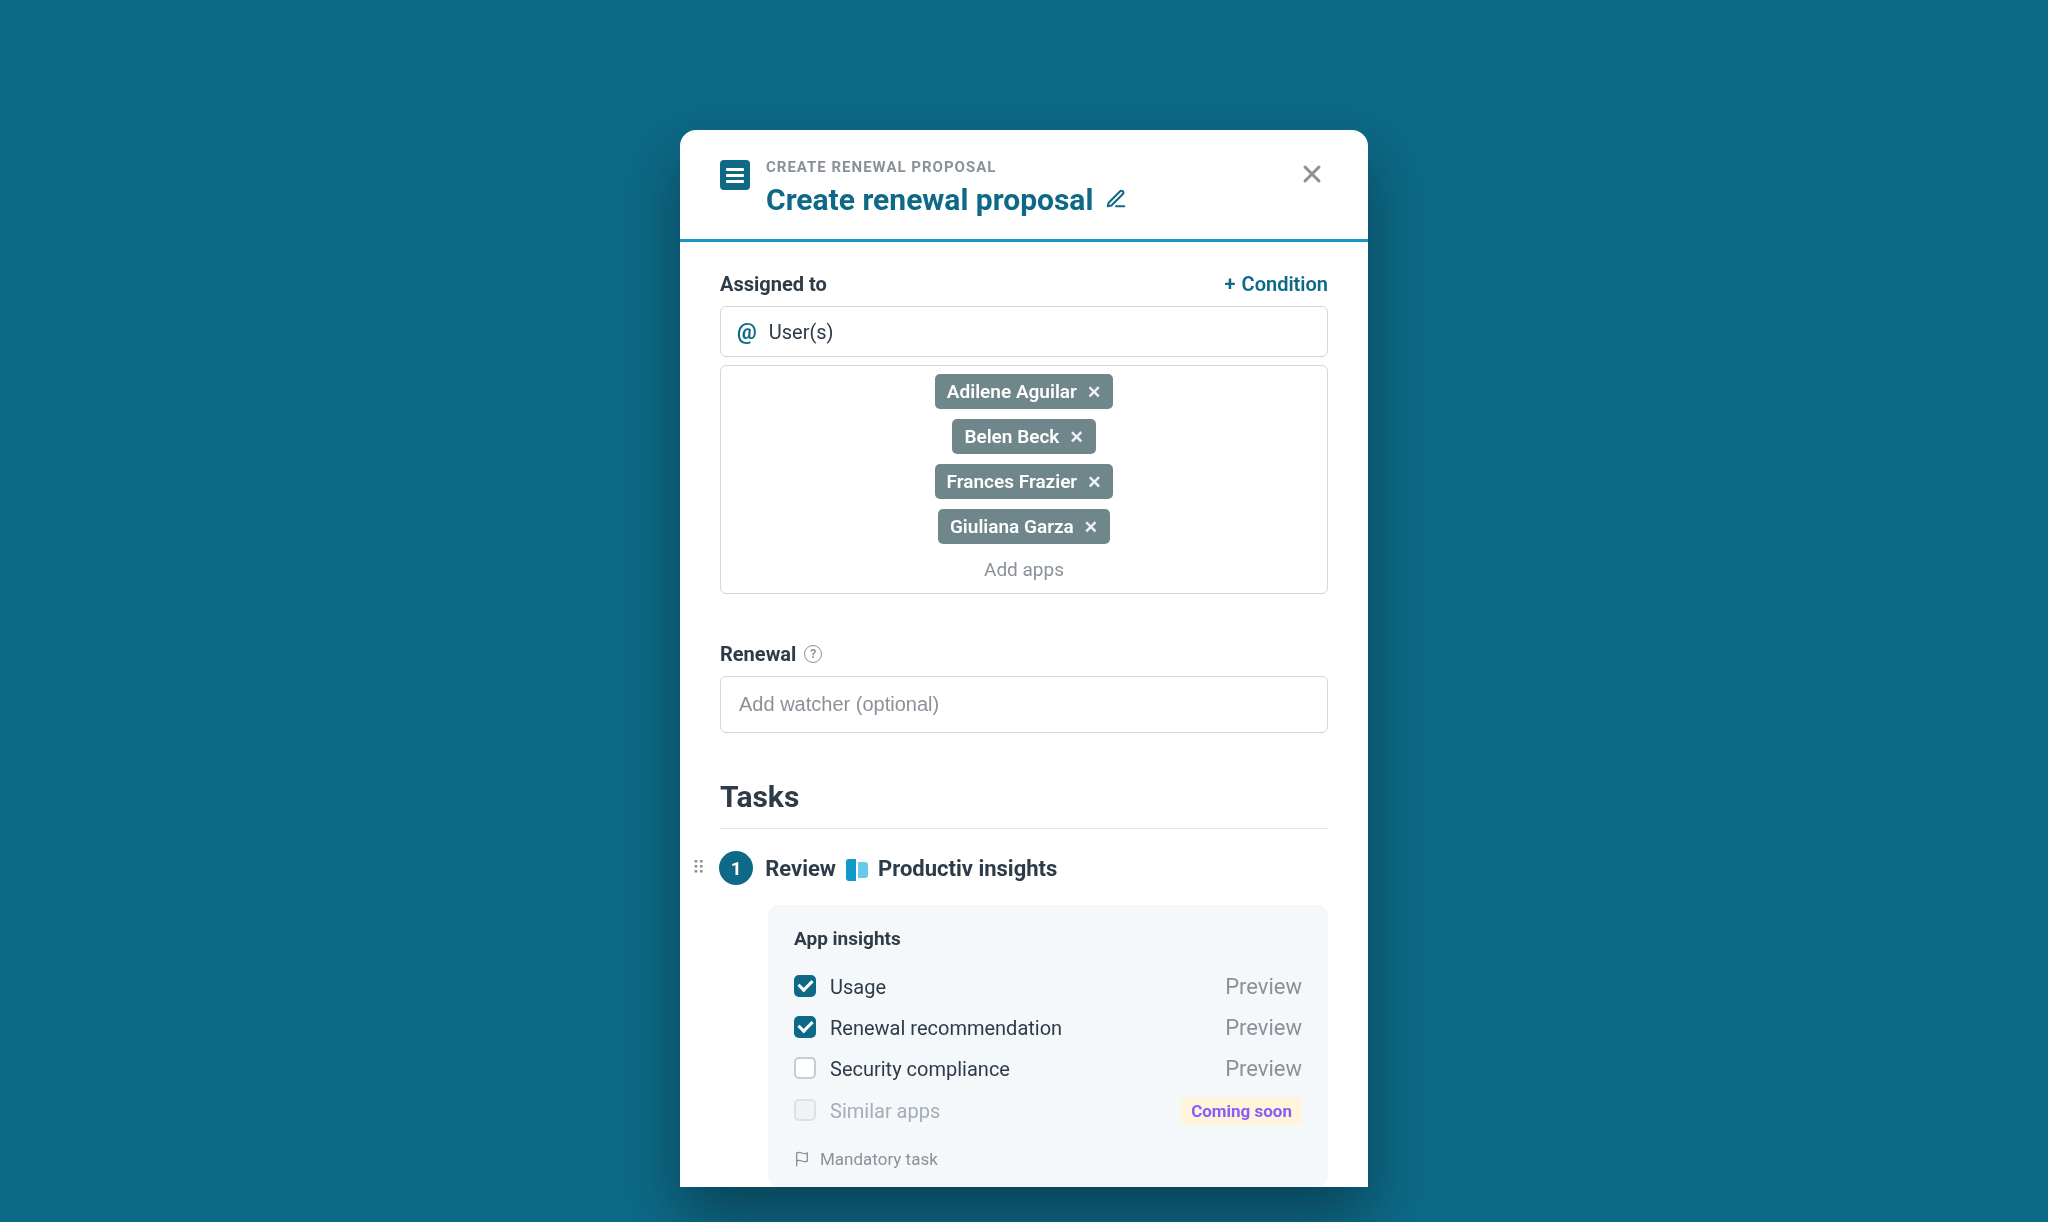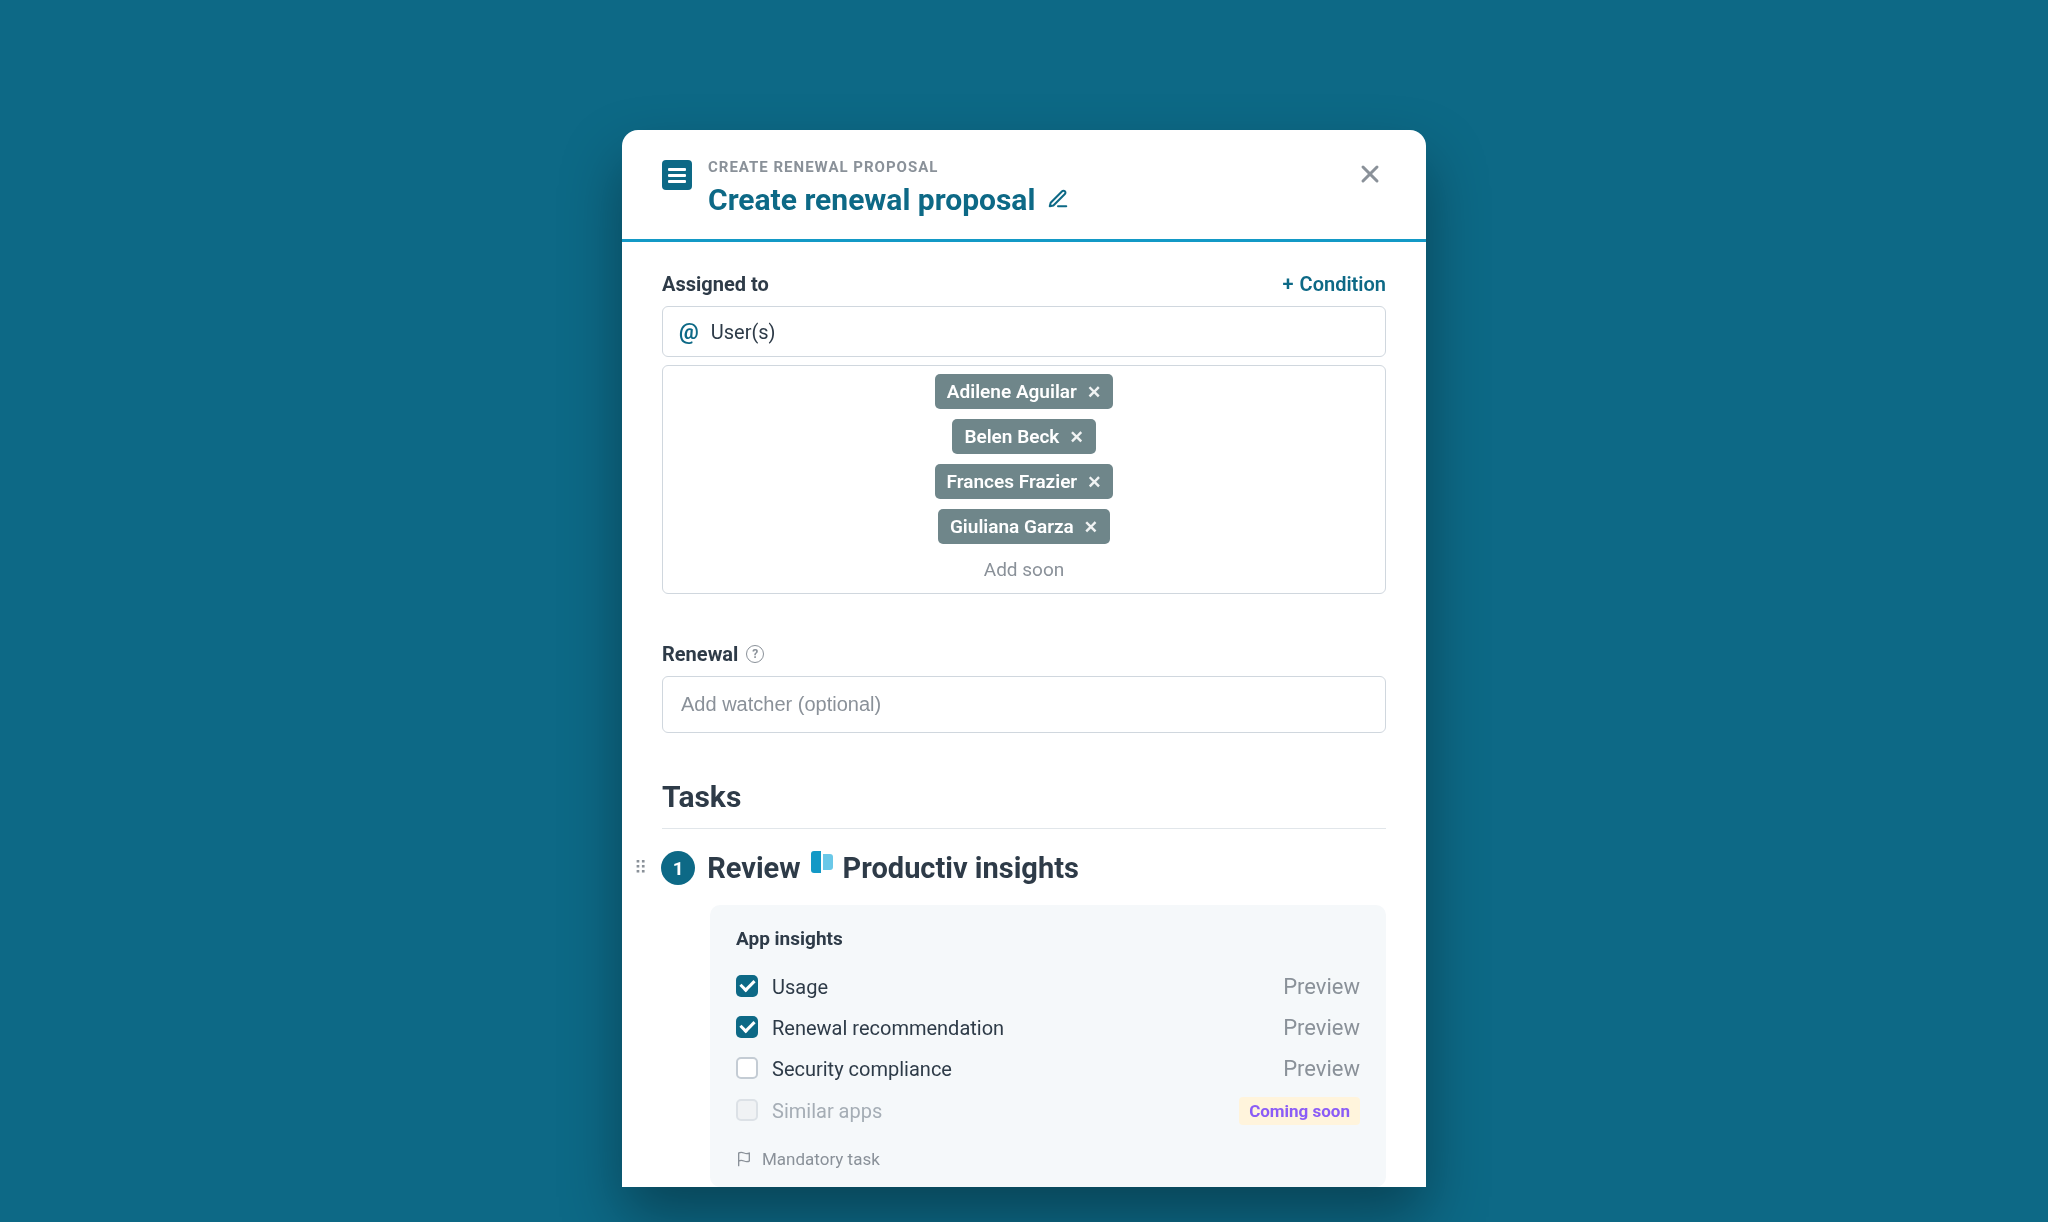--- a/index.html
+++ b/index.html
@@ -10,21 +10,21 @@
     height: 1222px;
     display: flex;
     align-items: flex-start;
     justify-content: center;
     padding-top: 130px;
     border-radius: 30px;
     overflow: hidden;
   }
   .dialog {
     background: #ffffff;
-    width: 804px;
+    width: 688px;
     border-radius: 16px 16px 0 0;
     box-shadow: 0 30px 60px rgba(0,0,0,0.35);
     overflow: hidden;
   }
   .dialog-header {
     display: flex;
     align-items: flex-start;
     padding: 28px 40px 22px 40px;
     border-bottom: 3px solid #1399c6;
     position: relative;
@@ -199,25 +199,25 @@
     background: #0d6986;
     color: #fff;
     border-radius: 50%;
     display: flex;
     align-items: center;
     justify-content: center;
     font-weight: 700;
     font-size: 19px;
   }
   .task-title {
-    font-size: 29px;
-    font-weight: 700;
-    color: #2e3b48;
-    display: flex;
-    align-items: flex-start;
+    font-size: 22px;
+    font-weight: 700;
+    color: #2e3b48;
+    display: flex;
+    align-items: flex-end;
     gap: 10px;
   }
   .productiv-icon {
     display: inline-flex;
     align-items: center;
     gap: 2px;
   }
   .productiv-icon span:first-child {
     width: 10px;
     height: 22px;
@@ -362,21 +362,21 @@
         <span class="chip-x">✕</span>
       </div>
       <div class="chip">
         <span>Frances Frazier</span>
         <span class="chip-x">✕</span>
       </div>
       <div class="chip">
         <span>Giuliana Garza</span>
         <span class="chip-x">✕</span>
       </div>
-      <span class="add-user">Add soon</span>
+      <span class="add-user">Add apps</span>
     </div>
 
     <div class="watchers-section">
       <div class="field-label">
         <span>Renewal</span>
         <span class="help-icon">?</span>
       </div>
       <input class="text-input" type="text" placeholder="Add watcher (optional)" style="">
     </div>
 

